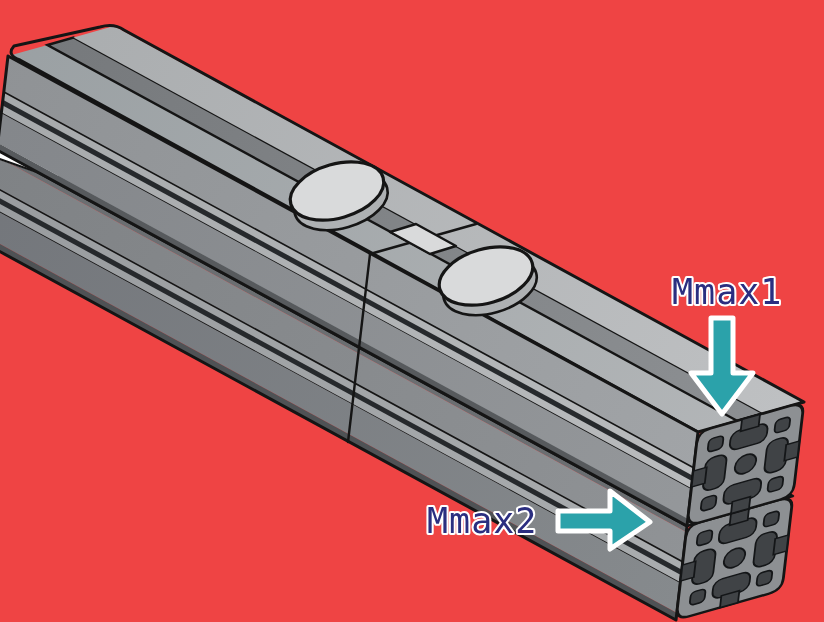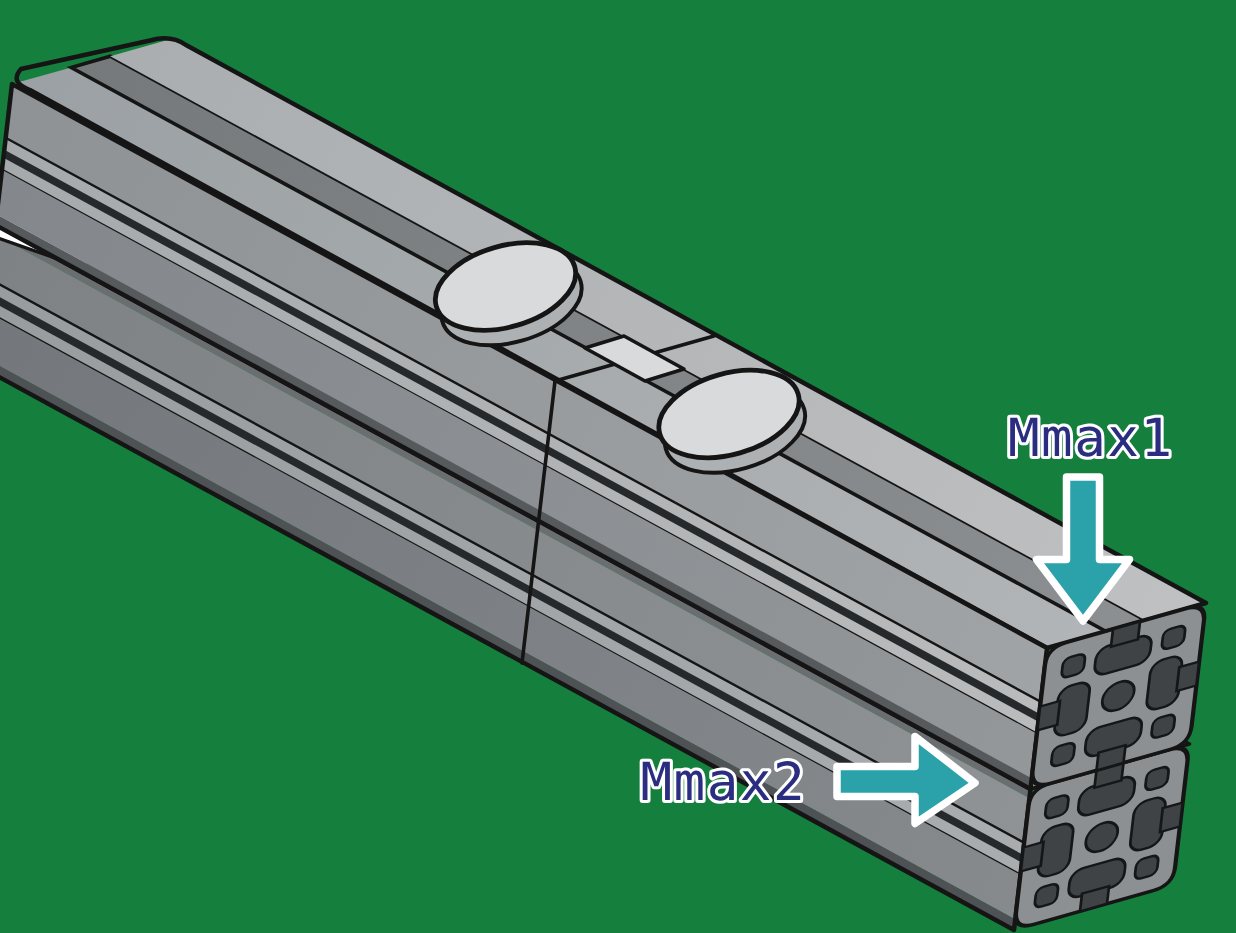--- a/index.html
+++ b/index.html
@@ -1,16 +1,16 @@
 <!DOCTYPE html>
 <html><head>
 <meta charset="utf-8">
 <style>
   html,body{margin:0;padding:0;background:#ffffff;}
-  .stage{position:relative;width:824px;height:622px;background:#15803d;overflow:hidden;}
+  .stage{position:relative;width:824px;height:622px;background:#ef4444;overflow:hidden;}
   .stage svg{display:block;}
   text.mlabel{
     font-family:"DejaVu Sans Mono","Liberation Mono",monospace;
     font-size:35px;
     letter-spacing:1px;
     paint-order:stroke;
     stroke:#ffffff;
     stroke-width:4px;
     stroke-linejoin:round;
   }

